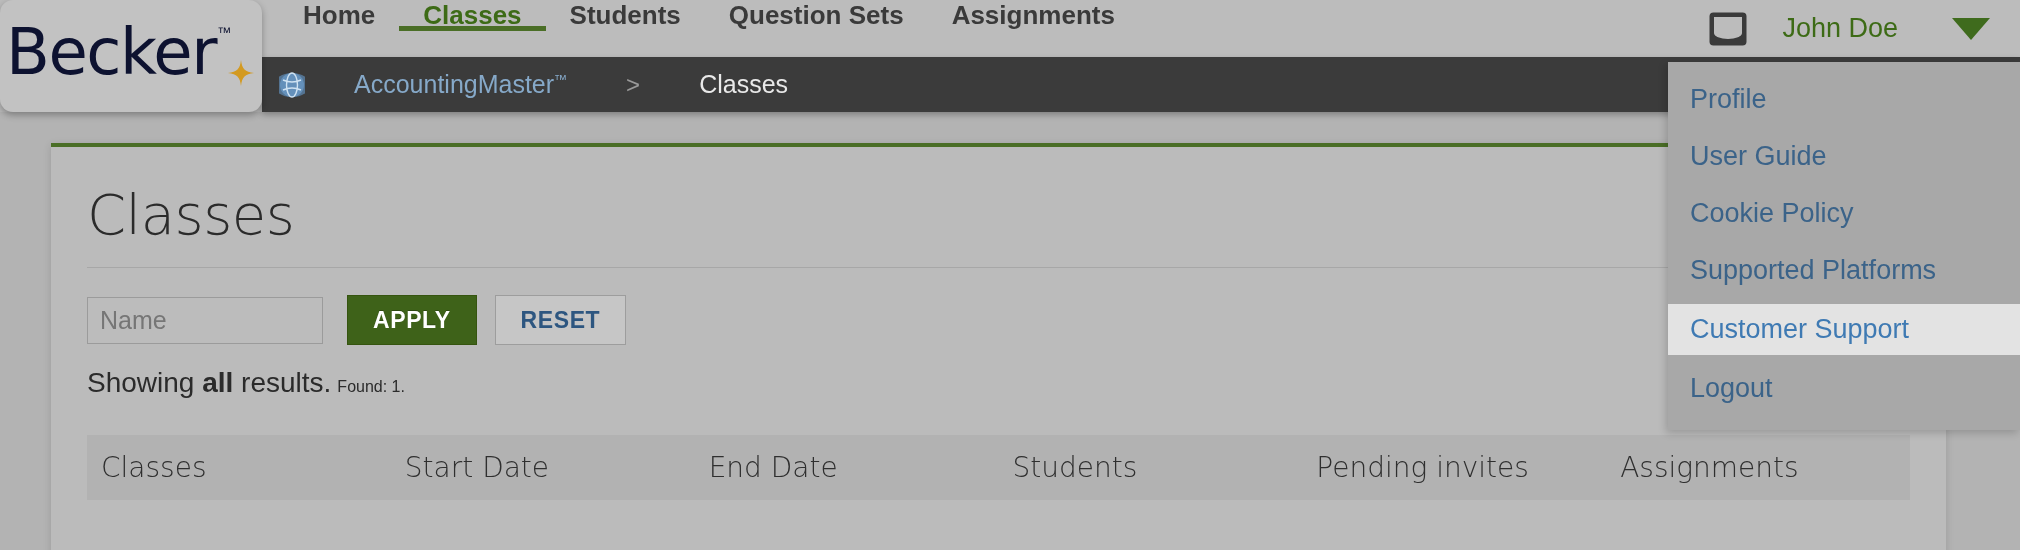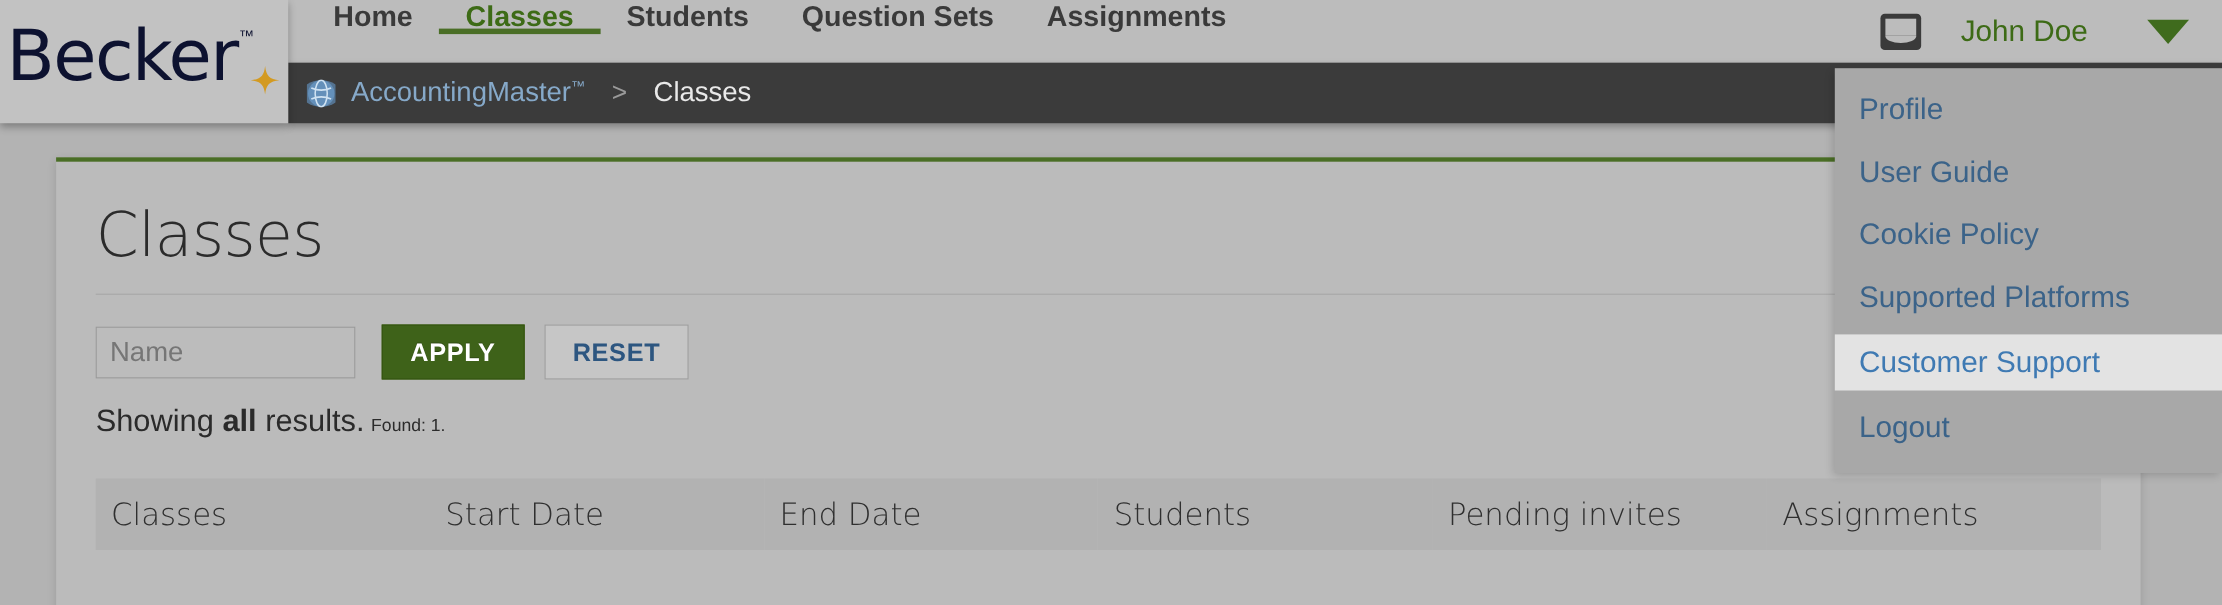--- a/index.html
+++ b/index.html
@@ -34,20 +34,21 @@
   }
 
   .logo-plate {
     position: absolute;
     left: 0; top: 0;
     width: 262px;
     height: 112px;
     background: #c2c2c2;
     box-shadow: 0 3px 7px rgba(0,0,0,0.30);
     z-index: 5;
+    border-radius: 13px;
   }
   .logo-wrap {
     position: absolute;
     left: 6px;
     top: 20px;
     display: flex;
     align-items: flex-start;
   }
   .logo-text {
     font-family: "DejaVu Sans", sans-serif;
@@ -146,20 +147,21 @@
   .breadcrumb-bar {
     position: absolute;
     left: 262px;
     top: 57px;
     width: 1758px;
     height: 55px;
     background: #3b3b3b;
     display: flex;
     align-items: center;
     box-shadow: 0 3px 6px rgba(0,0,0,0.28);
+    gap: 35px;
   }
   .globe-icon {
     width: 26px;
     height: 26px;
     margin-left: 17px;
     margin-right: 14px;
     flex: none;
   }
   .crumb-link {
     font-size: 25px;

